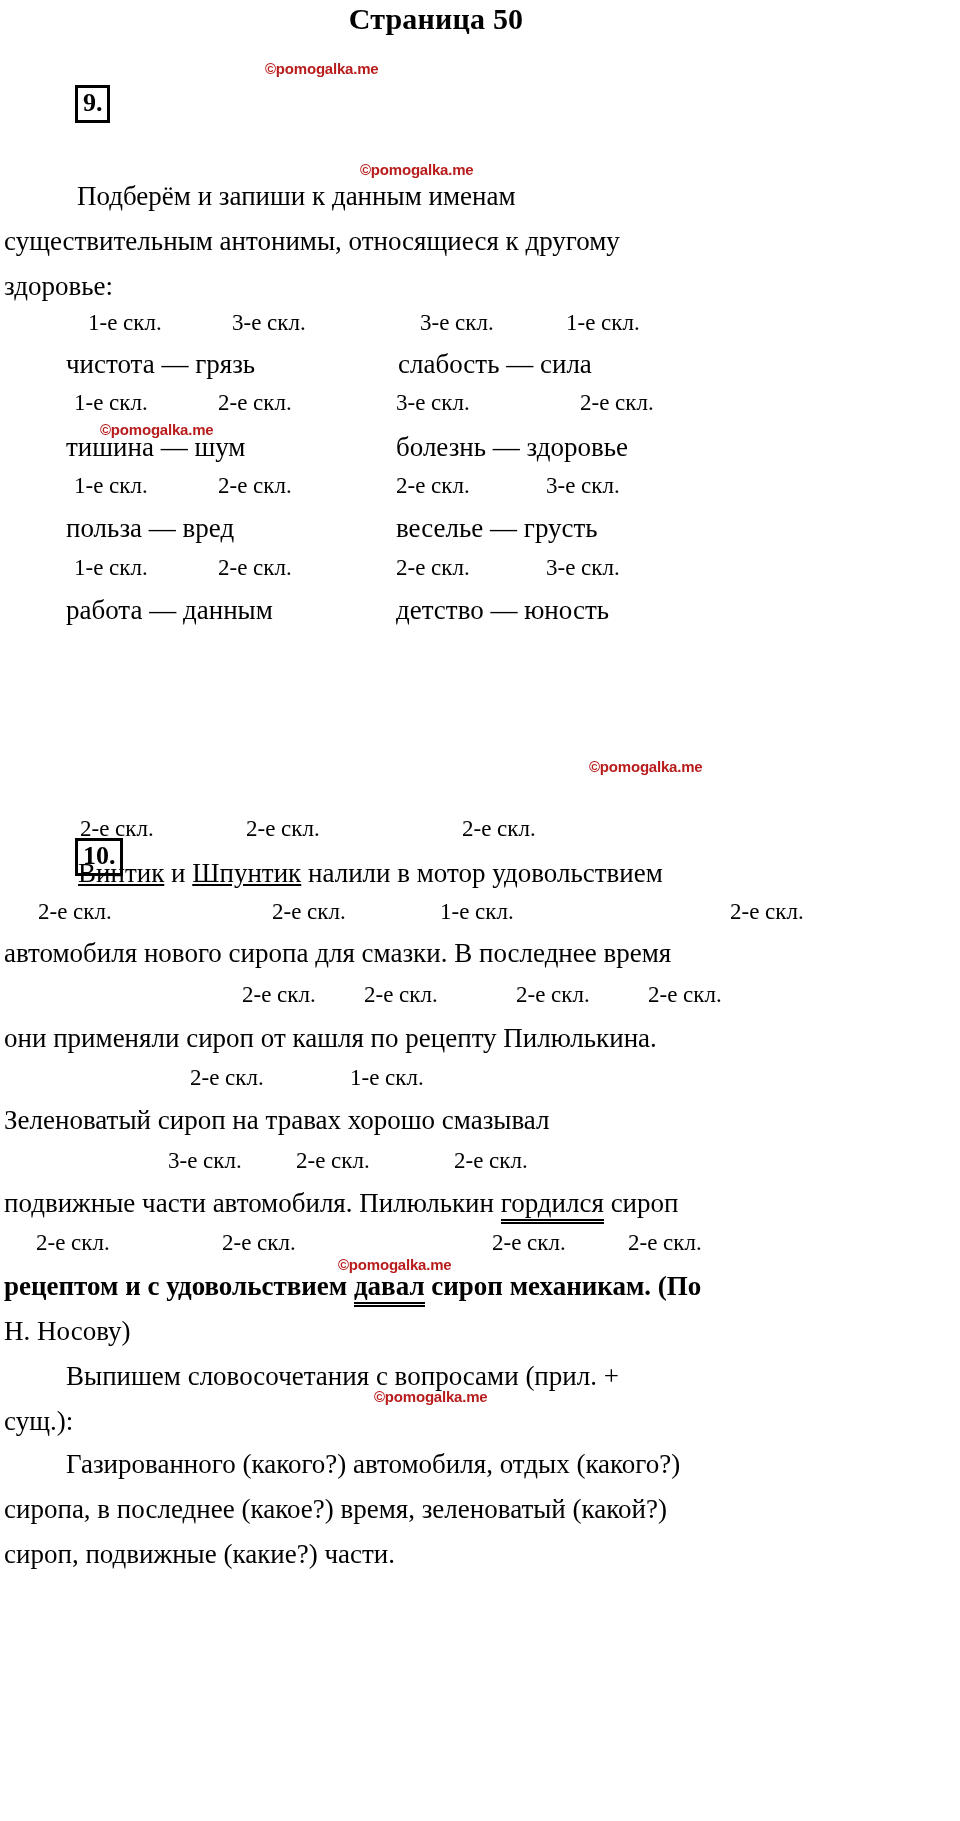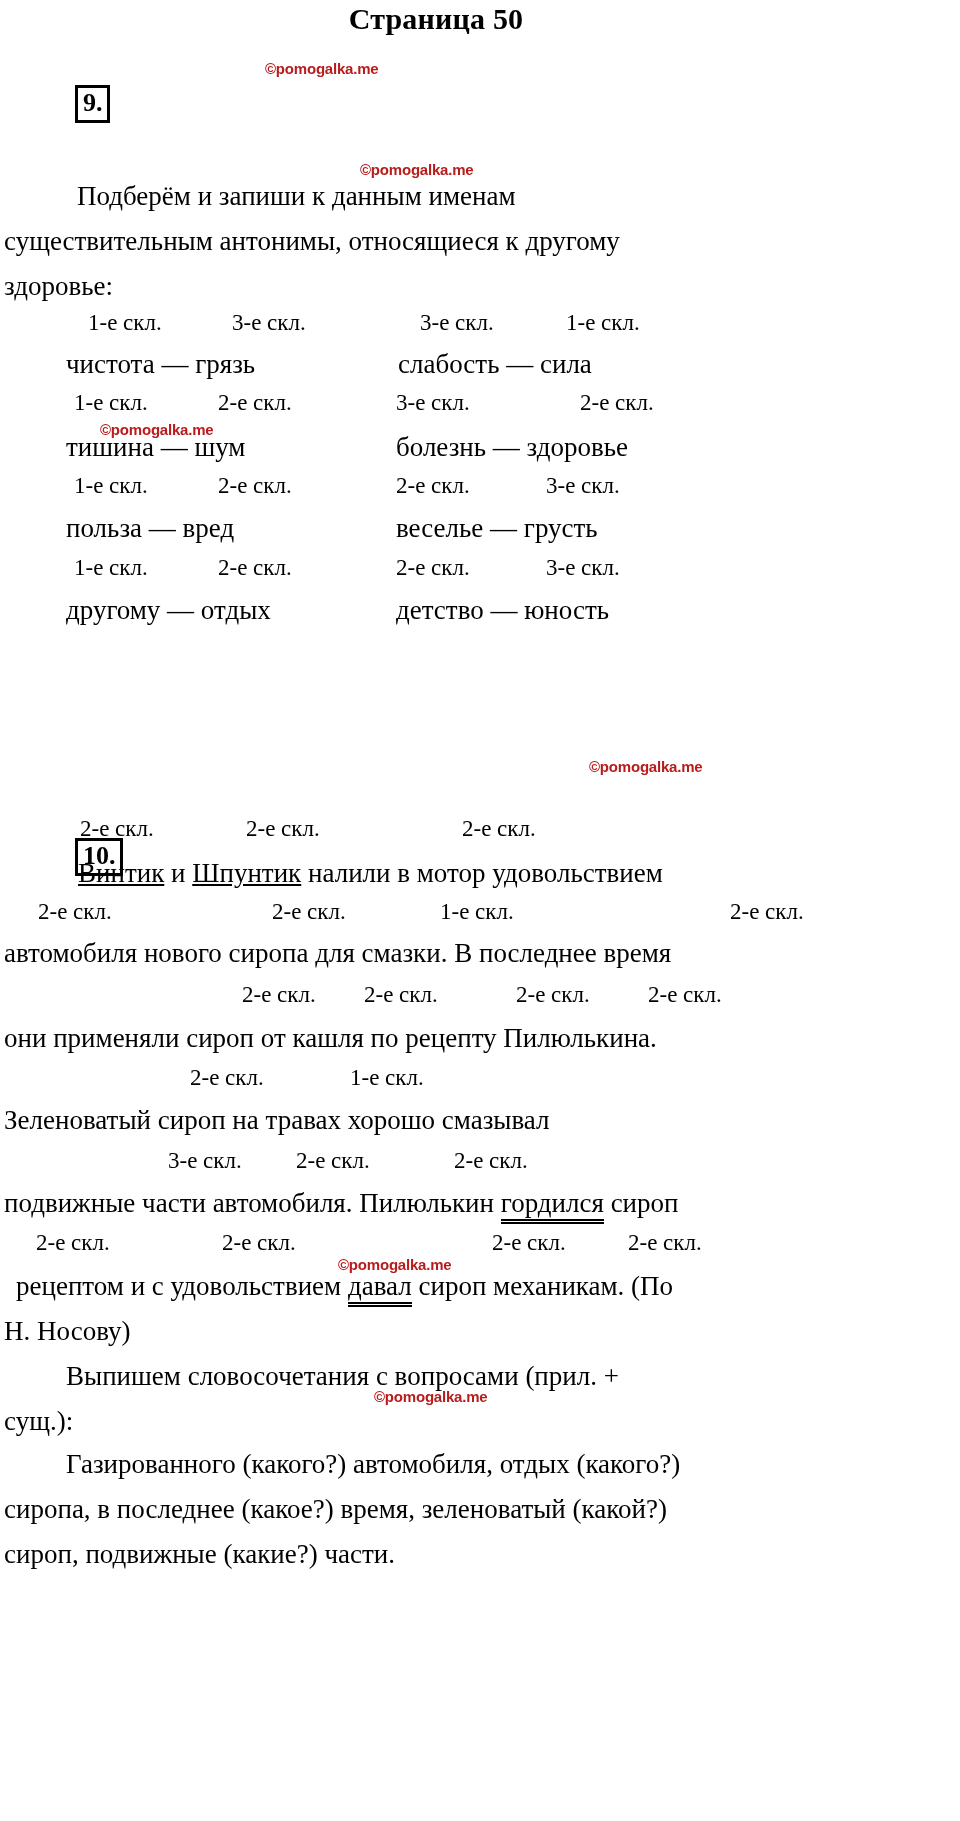--- a/index.html
+++ b/index.html
@@ -120,21 +120,21 @@
 <div class="skl" style="left:546px; top:473px;">3-е скл.</div>
 
 <div class="ln" style="left:66px;  top:513px;">польза — вред</div>
 <div class="ln" style="left:396px; top:513px;">веселье  — грусть</div>
 
 <div class="skl" style="left:74px;  top:555px;">1-е скл.</div>
 <div class="skl" style="left:218px; top:555px;">2-е скл.</div>
 <div class="skl" style="left:396px; top:555px;">2-е скл.</div>
 <div class="skl" style="left:546px; top:555px;">3-е скл.</div>
 
-<div class="ln" style="left:66px;  top:595px;">другому — отдых</div>
+<div class="ln" style="left:66px;  top:595px;">работа — данным</div>
 <div class="ln" style="left:396px; top:595px;">детство  — юность</div>
 
 <div class="ex-num" style="left:75px; top:838px;">10.</div>
 
 <div class="skl" style="left:80px;  top:816px;">2-е скл.</div>
 <div class="skl" style="left:246px; top:816px;">2-е скл.</div>
 <div class="skl" style="left:462px; top:816px;">2-е скл.</div>
 
 <div class="ln" style="left:78px; top:858px;">
   <span class="u1">Винтик</span><span> и </span><span class="u1">Шпунтик</span><span> налили в мотор удовольствием</span>
@@ -165,21 +165,21 @@
 
 <div class="ln" style="left:4px; top:1188px;">
   <span>подвижные части автомобиля. Пилюлькин </span><span class="u2">гордился</span><span> сироп</span>
 </div>
 
 <div class="skl" style="left:36px;  top:1230px;">2-е скл.</div>
 <div class="skl" style="left:222px; top:1230px;">2-е скл.</div>
 <div class="skl" style="left:492px; top:1230px;">2-е скл.</div>
 <div class="skl" style="left:628px; top:1230px;">2-е скл.</div>
 
-<div class="ln" style="left:16px; top:1271px;">
+<div class="ln" style="left:4px; top:1271px;font-weight:bold;">
   <span>рецептом и с удовольствием </span><span class="u2">давал</span><span> сироп механикам. (По</span>
 </div>
 
 <div class="ln" style="left:4px; top:1316px;">Н. Носову)</div>
 
 <div class="ln" style="left:66px; top:1361px;">Выпишем словосочетания с вопросами (прил. +</div>
 <div class="ln" style="left:4px;  top:1406px;">сущ.):</div>
 
 <div class="ln" style="left:66px; top:1449px;">Газированного (какого?) автомобиля, отдых (какого?)</div>
 <div class="ln" style="left:4px;  top:1494px;">сиропа, в последнее (какое?) время, зеленоватый (какой?)</div>

